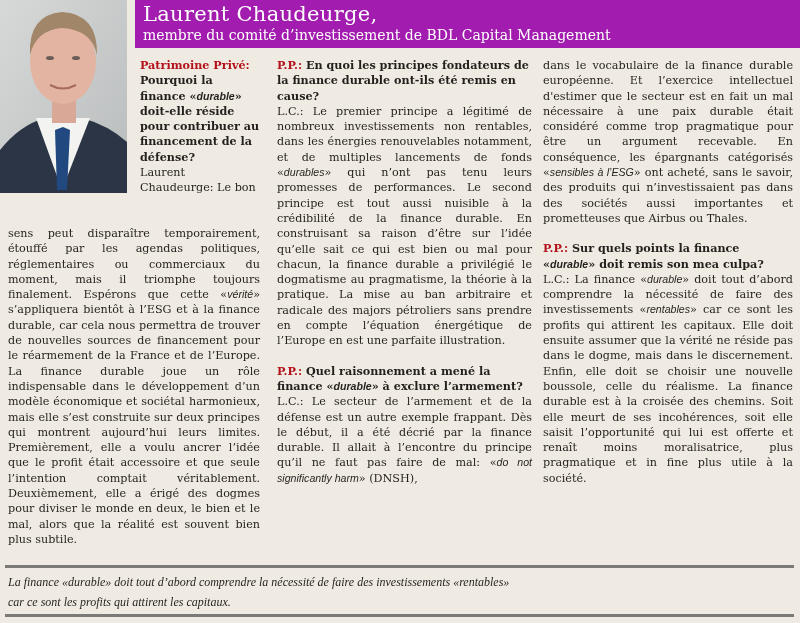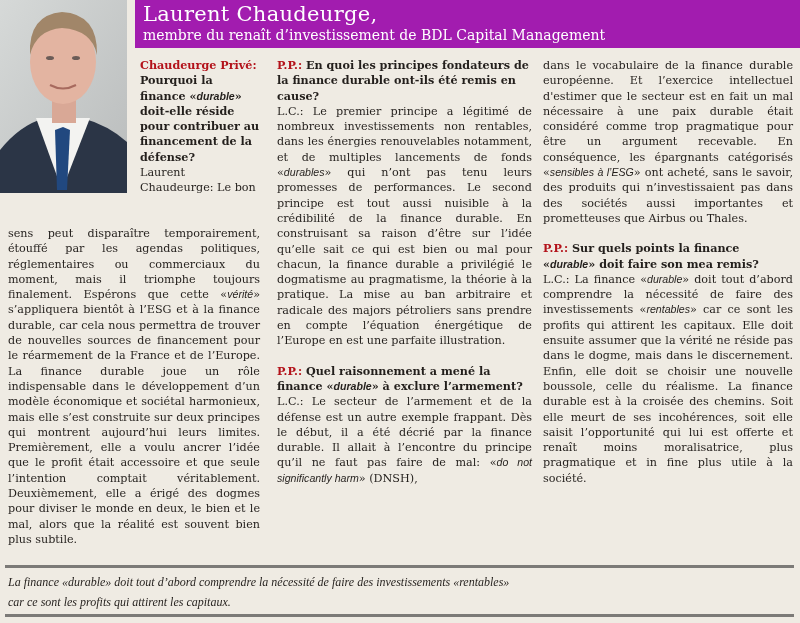--- a/index.html
+++ b/index.html
@@ -69,26 +69,26 @@
     <ellipse cx="63" cy="62" rx="33" ry="42" fill="#e3b4a1"></ellipse>
     <path d="M30 55 Q28 15 62 12 Q98 14 97 55 Q92 30 62 28 Q36 30 30 55 Z" fill="#a18669"></path>
     <ellipse cx="50" cy="58" rx="4" ry="2" fill="#6b5c57"></ellipse>
     <ellipse cx="76" cy="58" rx="4" ry="2" fill="#6b5c57"></ellipse>
     <path d="M50 85 Q63 92 76 85" stroke="#a76a5e" stroke-width="2" fill="none"></path>
   </svg>
 </div>
 
 <div class="header">
   <h1>Laurent Chaudeurge,</h1>
-  <div class="sub">membre du renaît d’investissement de BDL Capital Management</div>
+  <div class="sub">membre du comité d’investissement de BDL Capital Management</div>
 </div>
 
 <div class="col c1top">
   <p class="q">
-    <span class="red">Chaudeurge Privé:</span><br>
+    <span class="red">Patrimoine Privé:</span><br>
     <span>Pourquoi la finance «</span><span class="i">durable</span><span>» doit-elle réside pour contribuer au financement de la défense?</span>
   </p>
   <p style="margin-top:0">
     <span class="b">Laurent Chaudeurge:</span><span> Le bon</span>
   </p>
 </div>
 
 <div class="col c1">
   <p>
     <span>sens peut disparaître temporairement, étouffé par les agendas politiques, réglementaires ou commerciaux du moment, mais il triomphe toujours finalement. Espérons que cette «</span><span class="i">vérité</span><span>» s’appliquera bientôt à l’ESG et à la finance durable, car cela nous permettra de trouver de nouvelles sources de financement pour le réarmement de la France et de l’Europe. La finance durable joue un rôle indispensable dans le développement d’un modèle économique et sociétal harmonieux, mais elle s’est construite sur deux principes qui montrent aujourd’hui leurs limites. Premièrement, elle a voulu ancrer l’idée que le profit était accessoire et que seule l’intention comptait véritablement. Deuxièmement, elle a érigé des dogmes pour diviser le monde en deux, le bien et le mal, alors que la réalité est souvent bien plus subtile.</span>
@@ -110,21 +110,21 @@
     <span class="b">L.C.:</span><span> Le secteur de l’armement et de la défense est un autre exemple frappant. Dès le début, il a été décrié par la finance durable. Il allait à l’encontre du principe qu’il ne faut pas faire de mal: «</span><span class="i">do not significantly harm</span><span>» (DNSH),</span>
   </p>
 </div>
 
 <div class="col c3">
   <p>
     <span>dans le vocabulaire de la finance durable européenne. Et l’exercice intellectuel d'estimer que le secteur est en fait un mal nécessaire à une paix durable était considéré comme trop pragmatique pour être un argument recevable. En conséquence, les épargnants catégorisés «</span><span class="i">sensibles à l’ESG</span><span>» ont acheté, sans le savoir, des produits qui n’investissaient pas dans des sociétés aussi importantes et prometteuses que Airbus ou Thales.</span>
   </p>
   <div class="gap"></div>
   <p class="q">
-    <span class="red">P.P.:</span><span> Sur quels points la finance «</span><span class="i">durable</span><span>» doit faire son mea remis?</span>
+    <span class="red">P.P.:</span><span> Sur quels points la finance «</span><span class="i">durable</span><span>» doit remis son mea culpa?</span>
   </p>
   <p>
     <span class="b">L.C.:</span><span> La finance «</span><span class="i">durable</span><span>» doit tout d’abord comprendre la nécessité de faire des investissements «</span><span class="i">rentables</span><span>» car ce sont les profits qui attirent les capitaux. Elle doit ensuite assumer que la vérité ne réside pas dans le dogme, mais dans le discernement. Enfin, elle doit se choisir une nouvelle boussole, celle du réalisme. La finance durable est à la croisée des chemins. Soit elle meurt de ses incohérences, soit elle saisit l’opportunité qui lui est offerte et renaît moins moralisatrice, plus pragmatique et in fine plus utile à la société.</span>
   </p>
 </div>
 
 <div class="rule" style="top:565px"></div>
 <div class="quote">
   <div>La finance «durable» doit tout d’abord comprendre la nécessité de faire des investissements «rentables»</div>
   <div>car ce sont les profits qui attirent les capitaux.</div>

